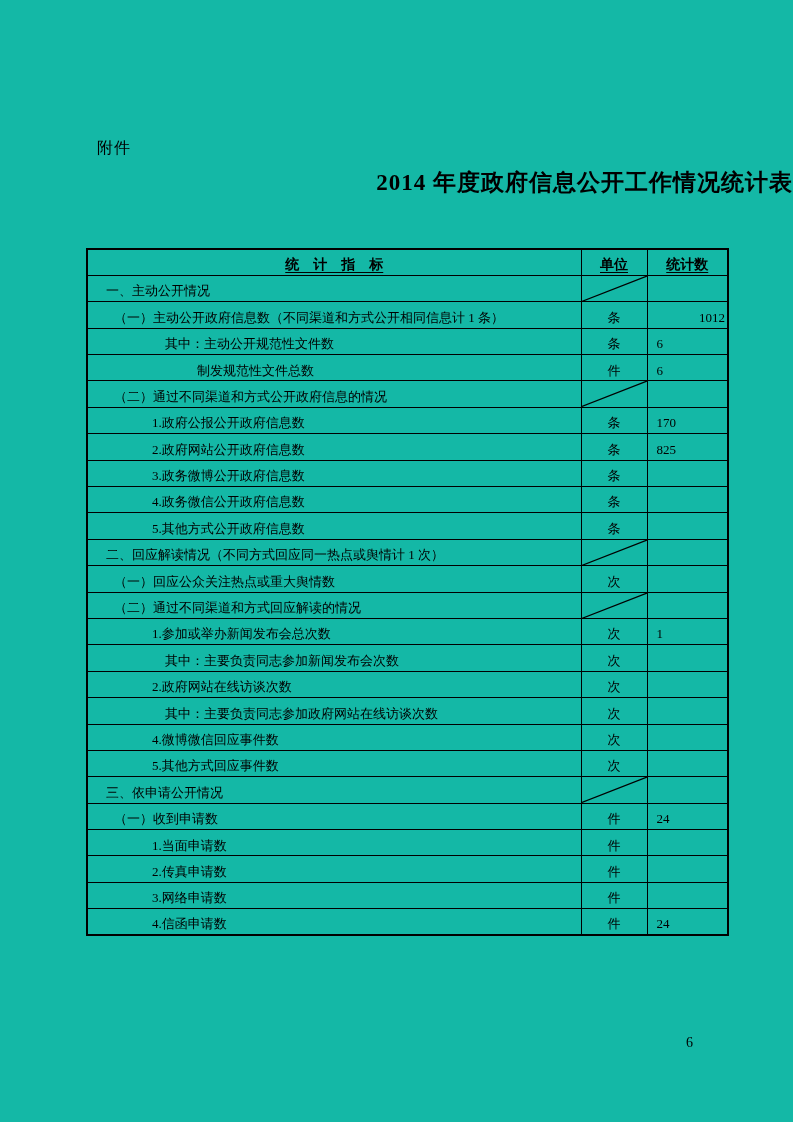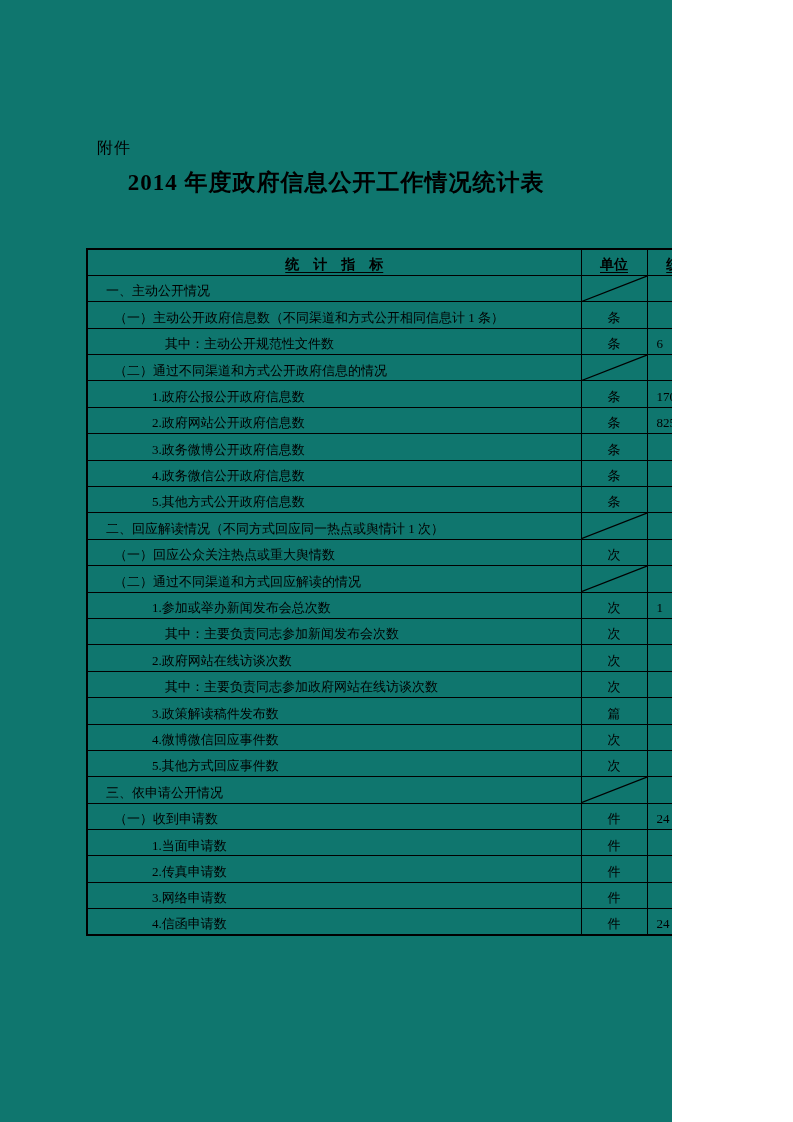--- a/index.html
+++ b/index.html
@@ -1,22 +1,22 @@
 <!DOCTYPE html>
 <html><head>
 <meta charset="utf-8">
 <style>
   html, body { margin:0; padding:0; background:#fff; }
   .page {
-    position:relative; width:672px; height:1122px; background:#0f766e;
+    position:relative; width:793px; height:1122px; background:#14b8a6;
     font-family:"Liberation Serif","DejaVu Serif",serif; color:#000; overflow:hidden;
   }
   .attach { position:absolute; left:97px; top:138px; font-size:16px; letter-spacing:1px; }
   .doc-title {
-    position:absolute; left:0; right:0; top:167px; text-align:center;
+    position:absolute; left:0; right:0; top:167px; text-align:right;
     font-size:23px; font-weight:bold; letter-spacing:1px;
   }
   .doc-subtitle {
     position:absolute; left:0; right:0; top:210px; text-align:center;
     font-size:18px; font-style:italic; letter-spacing:4px;
   }
   table.stats {
     position:absolute; left:86px; top:248px; width:641px;
     border-collapse:collapse; table-layout:fixed;
     border:2px solid #000;
@@ -80,20 +80,25 @@
           <td class="c-label ind1">（一）主动公开政府信息数（不同渠道和方式公开相同信息计 1 条）</td>
           <td class="c-unit">条</td>
           <td class="c-value right">1012</td>
         </tr>
         <tr>
           <td class="c-label ind3">其中：主动公开规范性文件数</td>
           <td class="c-unit">条</td>
           <td class="c-value">6</td>
         </tr>
         <tr>
+          <td class="c-label ind4">制发规范性文件总数</td>
+          <td class="c-unit">件</td>
+          <td class="c-value">6</td>
+        </tr>
+        <tr>
           <td class="c-label ind1">（二）通过不同渠道和方式公开政府信息的情况</td>
           <td class="c-unit">
             <svg class="slash" viewBox="0 0 66 26" preserveAspectRatio="none">
               <line x1="0" y1="26" x2="66" y2="0" stroke="#000000" stroke-width="1.2"></line>
             </svg>
           </td>
           <td class="c-value"></td>
         </tr>
         <tr>
           <td class="c-label ind2">1.政府公报公开政府信息数</td>
@@ -154,25 +159,20 @@
           <td class="c-value"></td>
         </tr>
         <tr>
           <td class="c-label ind2">2.政府网站在线访谈次数</td>
           <td class="c-unit">次</td>
           <td class="c-value"></td>
         </tr>
         <tr>
           <td class="c-label ind3">其中：主要负责同志参加政府网站在线访谈次数</td>
           <td class="c-unit">次</td>
-          <td class="c-value"></td>
-        </tr>
-        <tr>
-          <td class="c-label ind2">3.政策解读稿件发布数</td>
-          <td class="c-unit">篇</td>
           <td class="c-value"></td>
         </tr>
         <tr>
           <td class="c-label ind2">4.微博微信回应事件数</td>
           <td class="c-unit">次</td>
           <td class="c-value"></td>
         </tr>
         <tr>
           <td class="c-label ind2">5.其他方式回应事件数</td>
           <td class="c-unit">次</td>

